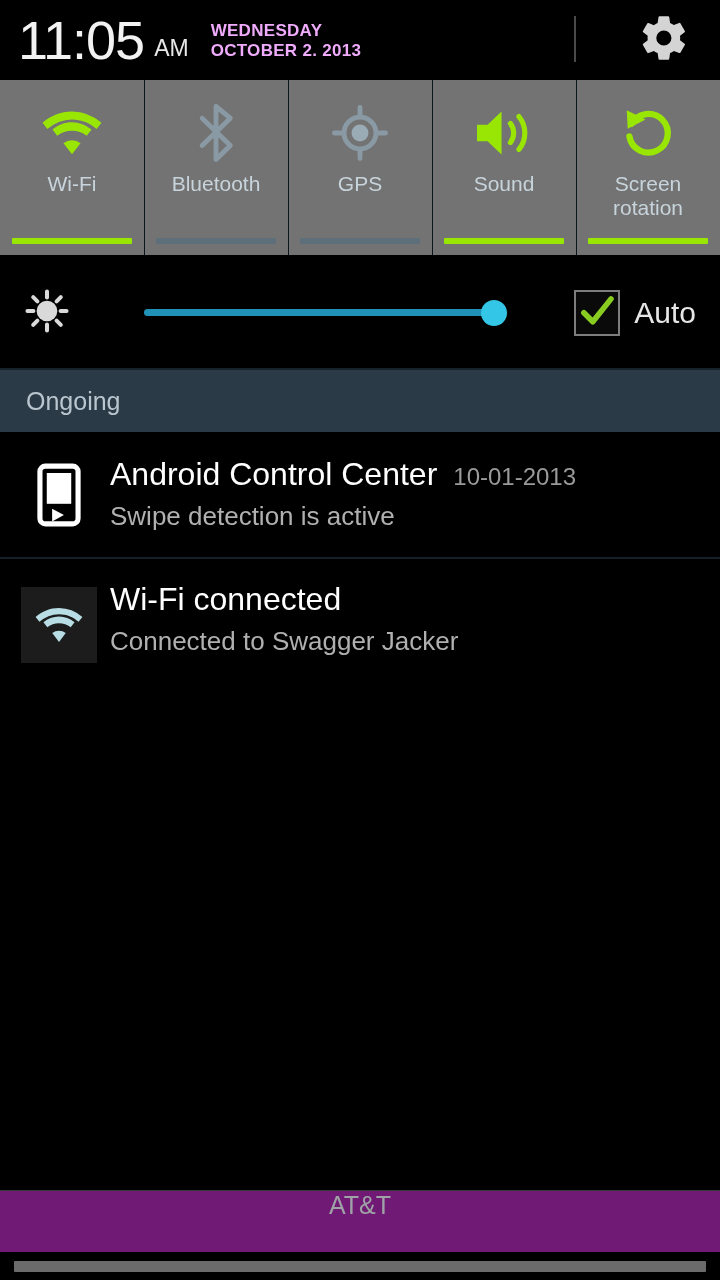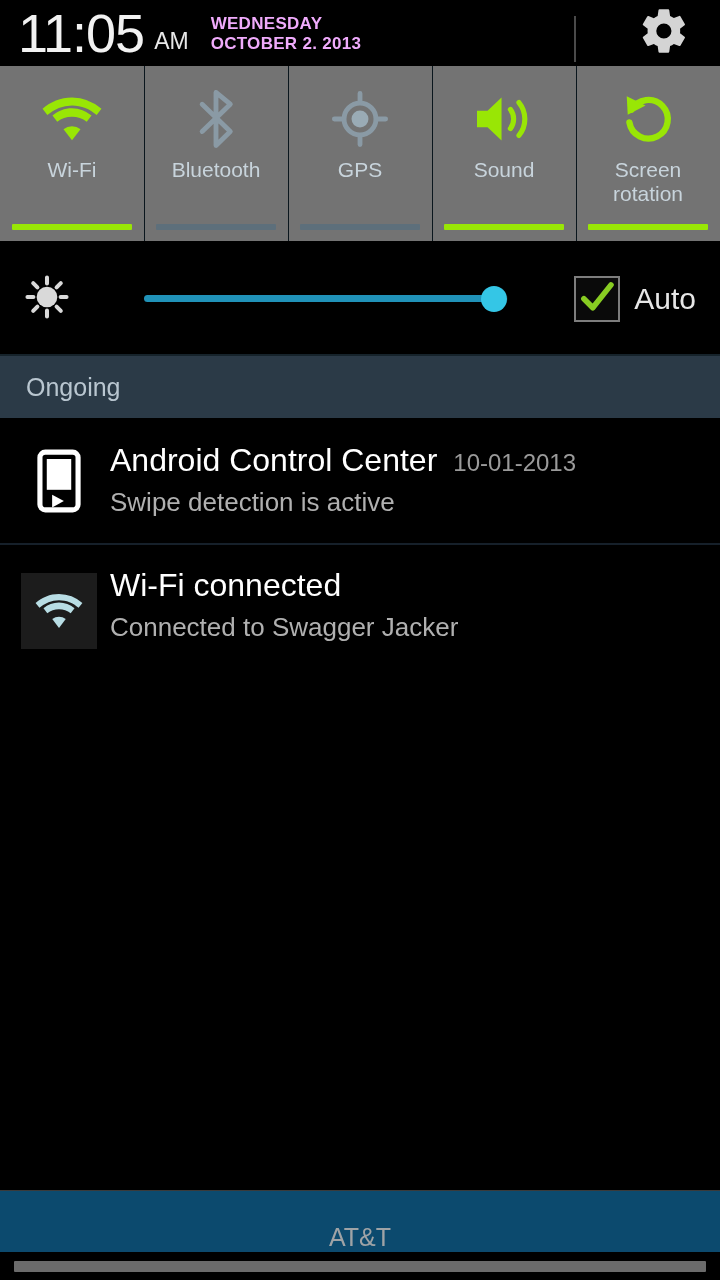--- a/index.html
+++ b/index.html
@@ -5,21 +5,21 @@
   * { margin: 0; padding: 0; box-sizing: border-box; }
   html, body {
     width: 720px; height: 1280px;
     background: #000;
     font-family: "Liberation Sans", sans-serif;
     overflow: hidden;
   }
 
   
   .statusbar {
-    height: 66px;
+    height: 80px;
     background: #000;
     display: flex;
     align-items: center;
     padding: 0 0 0 18px;
     position: relative;
   }
   .clock-time {
     font-size: 54px;
     color: #f2f2f2;
     font-weight: 300;
@@ -239,24 +239,24 @@
 
   
   .filler { background: #000; flex: 1; }
   .page {
     display: flex;
     flex-direction: column;
     height: 1280px;
   }
   .carrier-bar {
     height: 62px;
-    background: #0c4a6e;
+    background: #701a75;
     border-top: 1px solid #3a3a3a;
     display: flex;
-    align-items: flex-end;
+    align-items: flex-start;
     justify-content: center;
     margin-top: 19px;
   }
   .carrier-text {
     font-size: 25px;
     color: #9fa3a6;
     font-weight: 300;
   }
   .handle-wrap {
     height: 28px;

